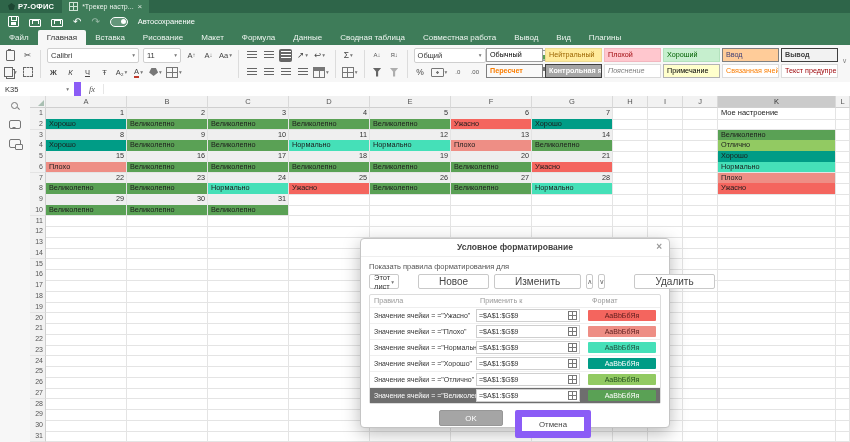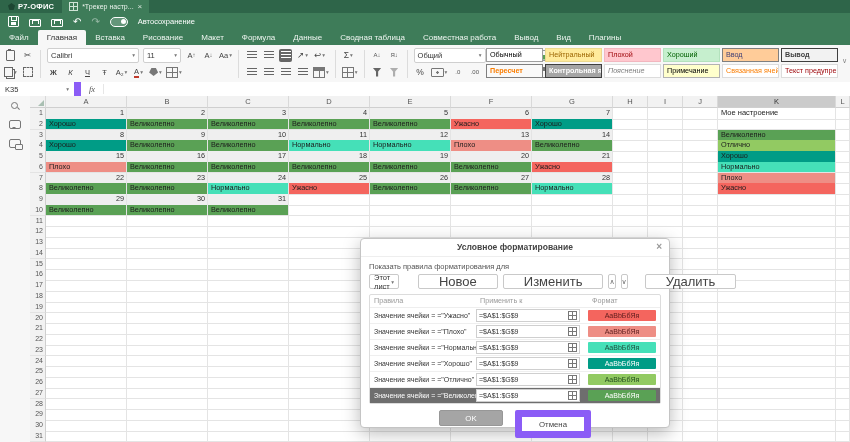--- a/index.html
+++ b/index.html
@@ -96,23 +96,23 @@
   .cell.mood{padding-left:3px}
   .cell.ktext{padding-left:3px;font-size:7.5px}
   
   .dialog{position:absolute;left:360px;top:238px;width:308px;height:188px;background:#fff;border:1px solid #c4c4c4;border-radius:4px;box-shadow:0 5px 18px rgba(0,0,0,.28);z-index:10}
   .dlg-head{height:17px;position:relative;text-align:center;font-size:8.5px;font-weight:bold;color:#444;line-height:17px;border-bottom:1px solid #eee}
   .dlg-x{position:absolute;right:7px;top:0;color:#999;font-size:10px;line-height:16px}
   .dlg-body{padding:3px 8px 0 8px}
   .dlg-label{font-size:7.5px;color:#555;margin:2px 0 3px 0}
   .dlg-controls{display:flex;align-items:center;height:15px;gap:5px}
   .dlg-select{width:102px;height:13px;border:1px solid #c9c9c9;border-radius:2px;background:#fff;display:flex;justify-content:space-between;align-items:center;padding:0 4px;font-size:7.5px;color:#333;margin-right:14px}
-  .dlg-btn{height:13px;border:1px solid #c9c9c9;border-radius:2px;background:#fff;font-size:13px;color:#444;display:flex;align-items:center;justify-content:center;padding:0 20px}
+  .dlg-btn{height:13px;border:1px solid #c9c9c9;border-radius:2px;background:#fff;font-size:10px;color:#444;display:flex;align-items:center;justify-content:center;padding:0 20px}
   .dlg-btn.sq{padding:0;width:14px;color:#666;font-size:7px}
-  .dlg-btn.last{margin-left:12px}
+  .dlg-btn.last{margin-left:24px}
   .rule-list{margin-top:5px;border:1px solid #dcdcdc;border-radius:2px}
   .rule-hdr{display:grid;grid-template-columns:106px 112px 1fr;height:12px;font-size:7.2px;color:#9a9a9a;line-height:12px;border-bottom:1px solid #eee}
   .rule-hdr div{padding-left:4px}
   .rule-row{display:grid;grid-template-columns:106px 112px 1fr;height:15px;align-items:center;border-bottom:1px solid #efefef}
   .rule-row:last-child{border-bottom:none}
   .rule-cond{font-size:7px;color:#333;padding-left:4px;overflow:hidden;white-space:nowrap}
   .rule-range{height:11px;margin-right:8px;border:1px solid #cfcfcf;background:#fff;display:flex;align-items:center;justify-content:space-between;padding:0 2px;font-size:7px;color:#333}
   .rangeic{width:7px;height:7px;border:1px solid #777;background:
      linear-gradient(#777,#777) 50% 0/1px 100% no-repeat,
      linear-gradient(#777,#777) 0 50%/100% 1px no-repeat}

